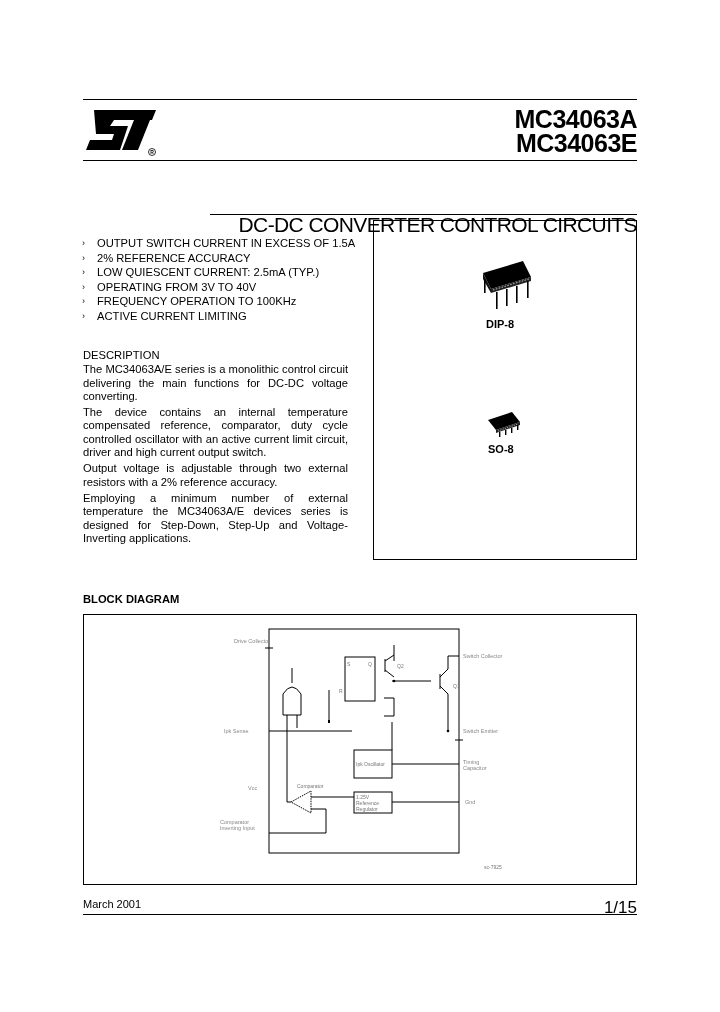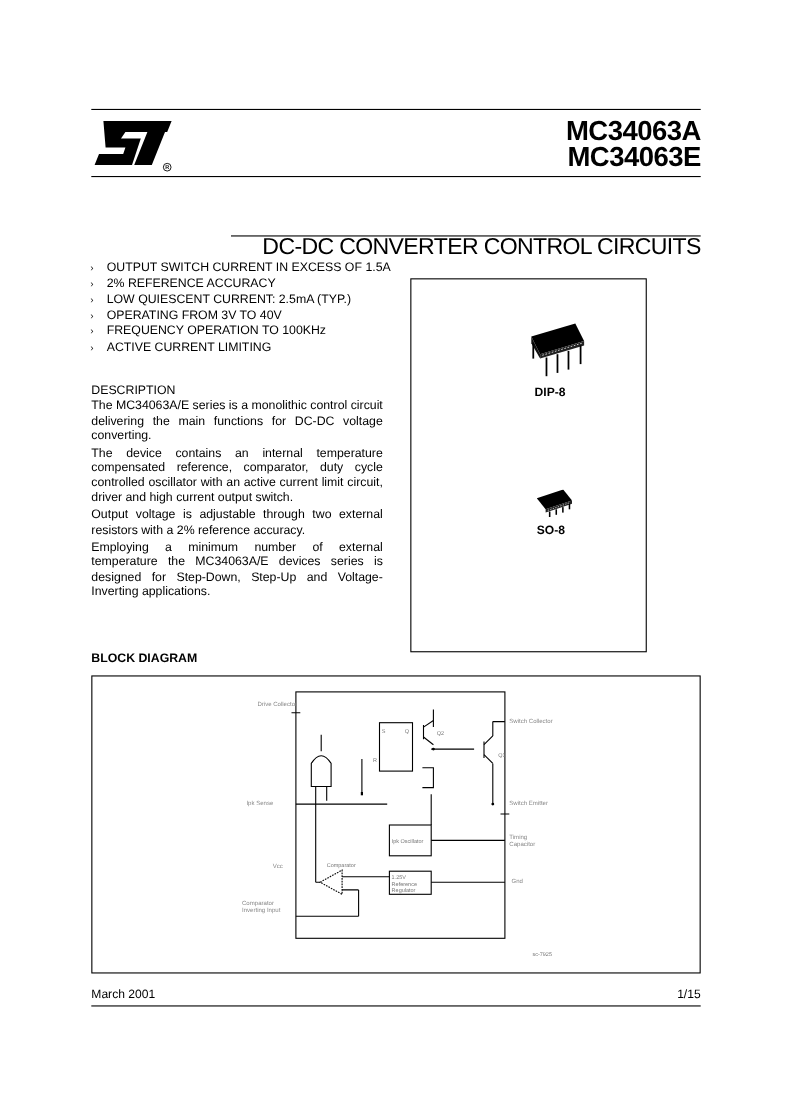--- a/index.html
+++ b/index.html
@@ -9,26 +9,26 @@
   .hline { position: absolute; height: 1px; background: #000; }
   .logo { left: 84px; top: 106px; width: 76px; height: 52px; }
   .part { right: 83px; font-weight: bold; font-size: 25px; line-height: 25px; letter-spacing: -0.5px; text-align: right; }
   .title { right: 83px; top: 185px; font-size: 21px; letter-spacing: -0.6px; margin-top: 28px; }
   .features { left: 82px; top: 236px; width: 290px; font-size: 11.2px; line-height: 14.6px; }
   .features .item { position: relative; padding-left: 15px; }
   .features .bullet { position: absolute; left: 0; top: 0; font-size: 9px; }
   .desc { left: 83px; top: 349px; width: 265px; font-size: 11.2px; line-height: 13.3px; }
   .desc h3 { margin: 0 0 1px 0; font-size: 11.2px; font-weight: normal; }
   .desc p { margin: 0 0 3px 0; text-align: justify; }
-  .pkgbox { left: 373px; top: 253px; width: 215px; height: 340px; border: 1px solid #000; box-sizing: border-box; }
+  .pkgbox { left: 373px; top: 220px; width: 264px; height: 340px; border: 1px solid #000; box-sizing: border-box; }
   .pkglabel { font-size: 11px; font-weight: bold; }
   .bdtitle { left: 83px; top: 593px; font-size: 11.2px; font-weight: bold; text-align: right; }
   .bdbox { left: 83px; top: 614px; width: 554px; height: 271px; border: 1px solid #000; box-sizing: border-box; }
   .footer-date { left: 83px; top: 898px; font-size: 11px; }
-  .footer-page { right: 83px; top: 898px; font-size: 11px; }
+  .footer-page { right: 83px; top: 898px; font-size: 17px; }
   .pinlbl { font-size: 5.5px; color: #888; line-height: 6px; position: absolute; white-space: nowrap; }
 </style>
 </head>
 <body>
 
 <div class="hline" style="left:83px; top:99px; width:554px;"></div>
 <div class="hline" style="left:83px; top:160px; width:554px;"></div>
 <div class="hline" style="left:210px; top:214px; width:427px;"></div>
 
 <div class="abs logo">

